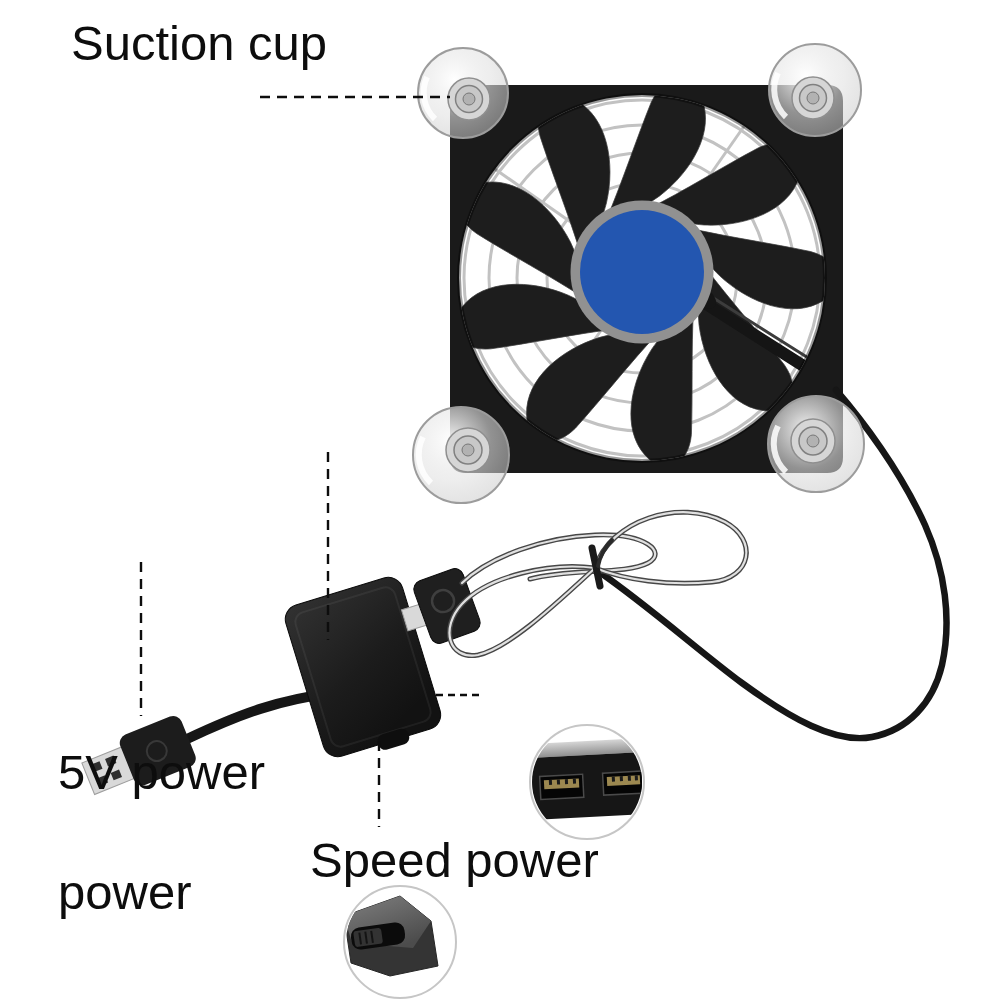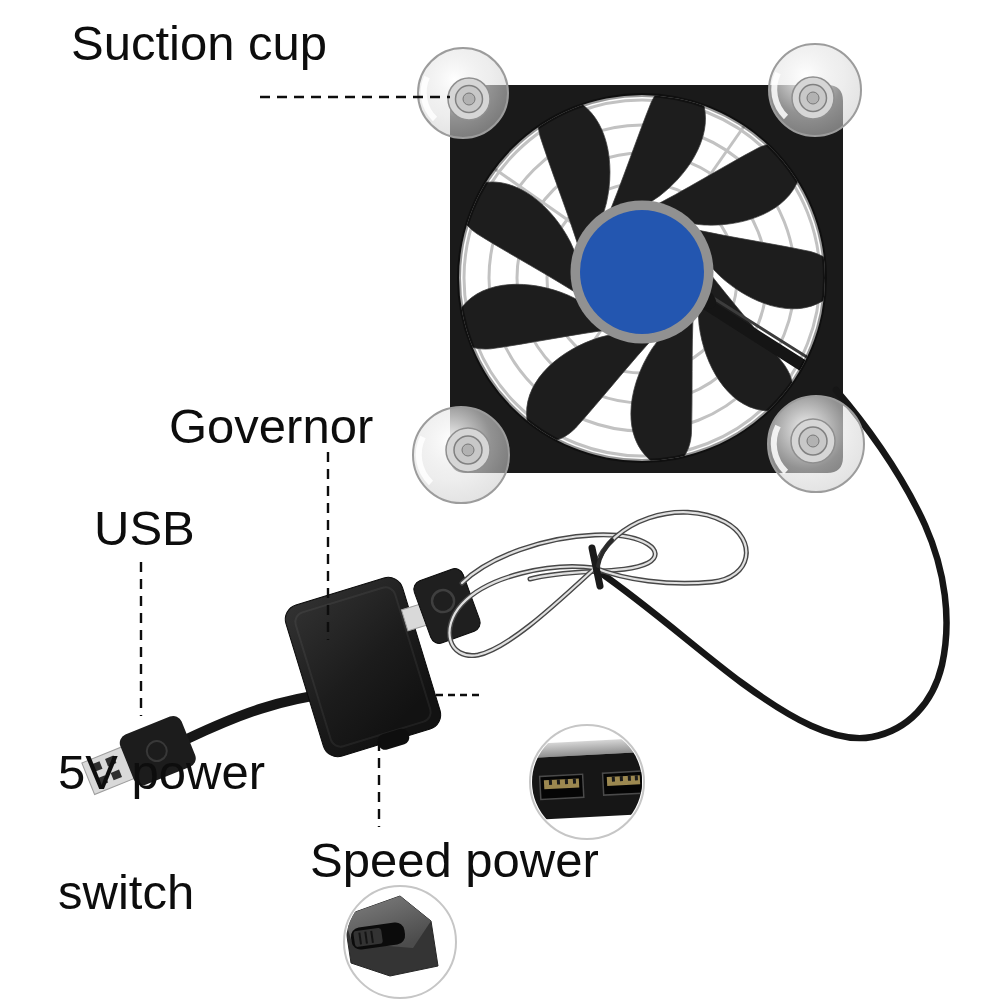--- a/index.html
+++ b/index.html
@@ -214,18 +214,16 @@
     </g>
 
     <line class="leader" x1="260" y1="97" x2="450" y2="97"></line>
     <line class="leader" x1="328" y1="452" x2="328" y2="640"></line>
     <line class="leader" x1="141" y1="562" x2="141" y2="716"></line>
     <line class="leader short" x1="436" y1="695" x2="482" y2="695"></line>
     <line class="leader" x1="379" y1="741" x2="379" y2="827"></line>
   </svg>
 
   <div class="label" style="left:71px;top:19px">Suction cup</div>
-  <div class="label" style="left:169px;top:402px">Governor</div>
-  <div class="label" style="left:94px;top:504px">USB</div>
   <div class="label" style="left:58px;top:748px">5V power</div>
-  <div class="label" style="left:58px;top:868px">switch</div>
+  <div class="label" style="left:58px;top:868px">power</div>
   <div class="label" style="left:310px;top:836px">Speed power</div>
 </div>
 
 </body></html>

